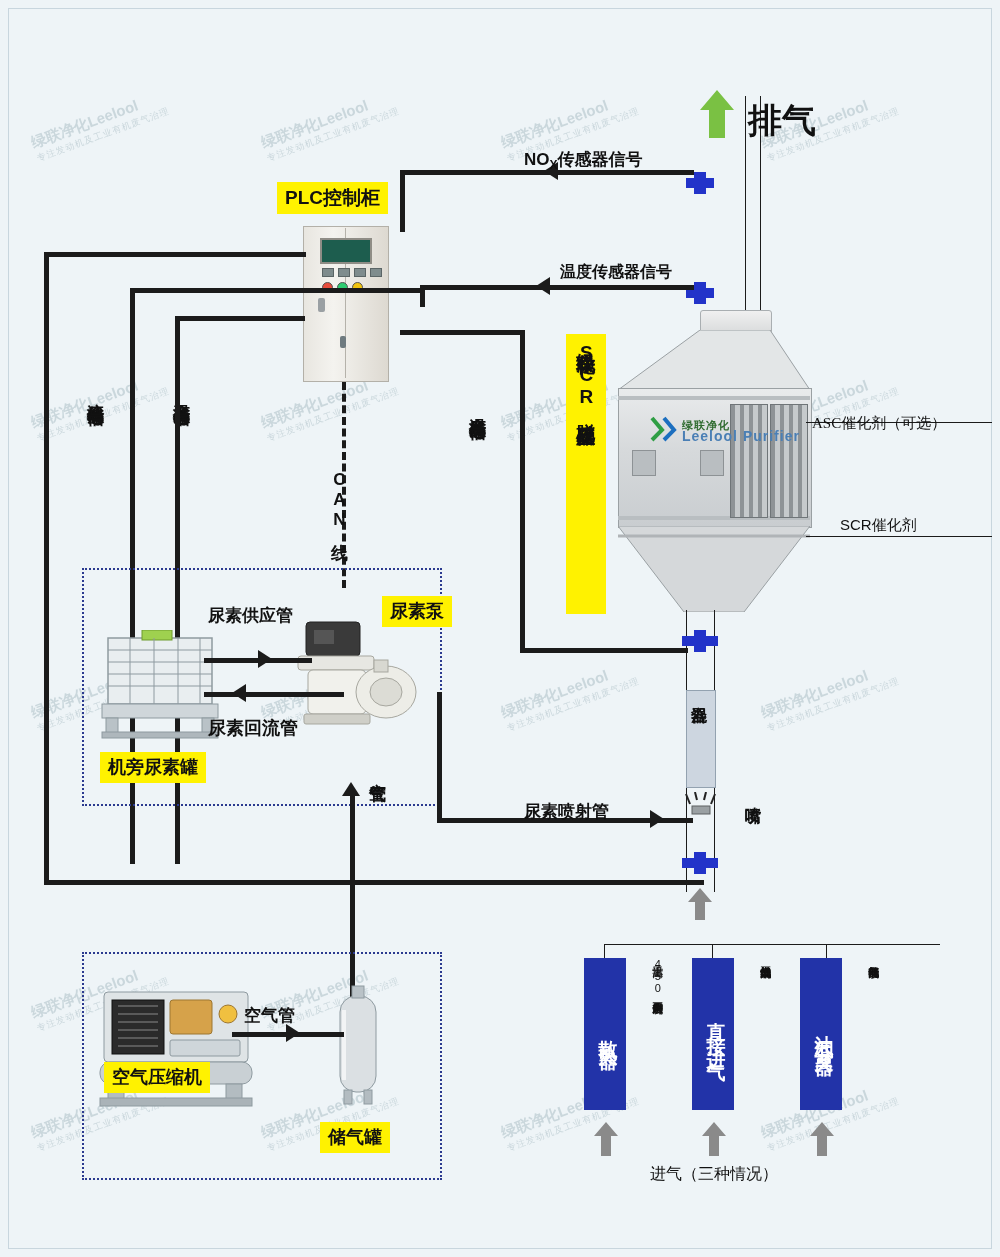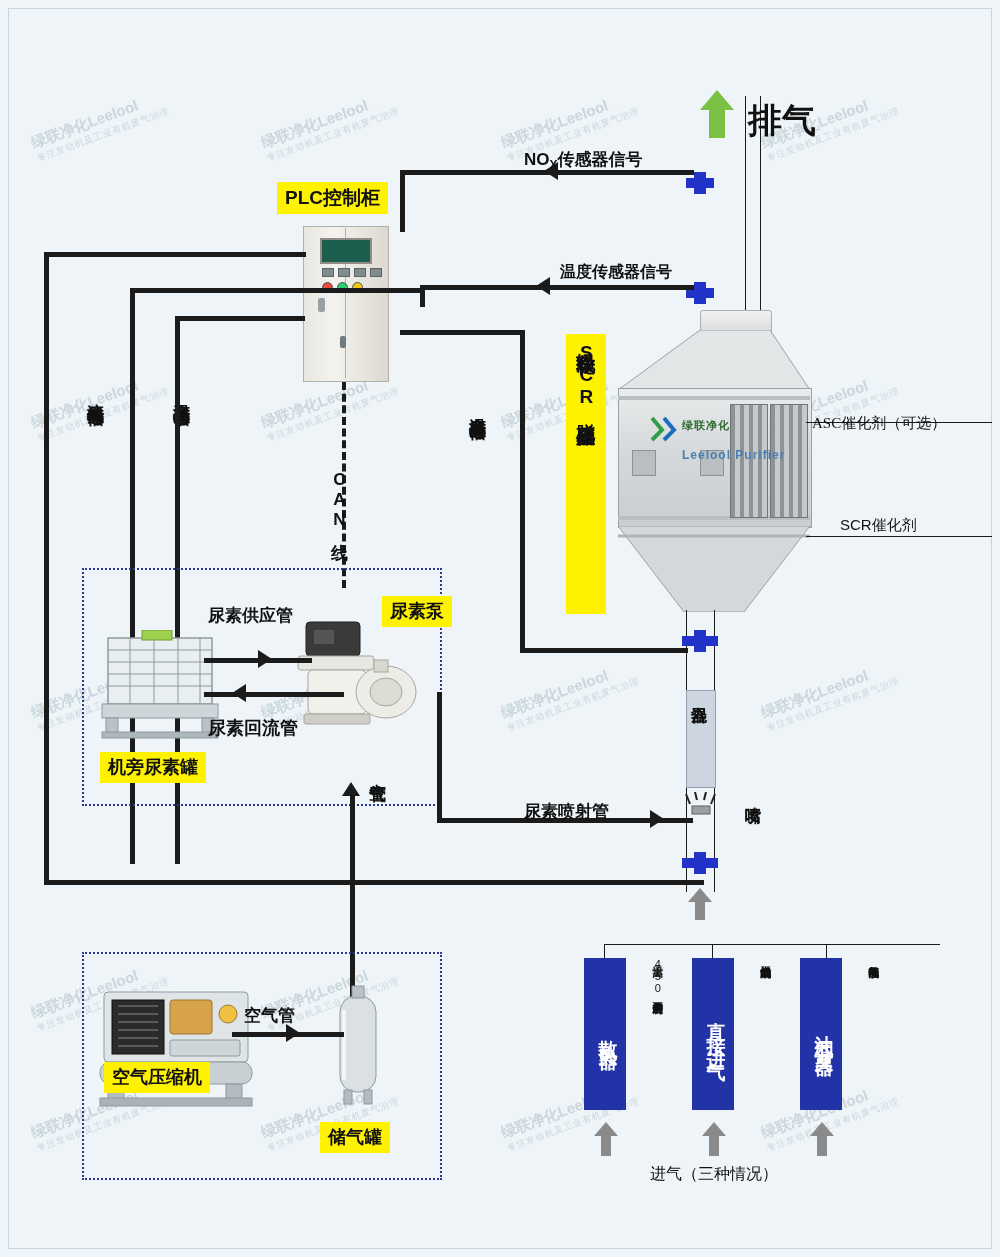--- a/index.html
+++ b/index.html
@@ -285,21 +285,21 @@
   <div class="scr-cat" style="left:770px; top:404px; width:36px; height:112px;"></div>
 
   <div style="position:absolute; left:632px; top:450px; width:22px; height:24px; background:#b9bec1; border:1px solid #8d9295;"></div>
   <div style="position:absolute; left:700px; top:450px; width:22px; height:24px; background:#b9bec1; border:1px solid #8d9295;"></div>
 
   <svg style="position:absolute; left:648px; top:414px; width:30px; height:30px;">
     <path d="M4 4 L14 16 L4 26" stroke="#2f9e44" stroke-width="4" fill="none"></path>
     <path d="M16 4 L26 16 L16 26" stroke="#1c6fbf" stroke-width="4" fill="none"></path>
   </svg>
   <div class="scr-logo" style="left:682px; top:418px;">绿联净化</div>
-  <div class="scr-logo" style="left:682px; top:448px; font-size:12px; color:#4a7fb5;">Leelool Purifier</div>
+  <div class="scr-logo" style="left:682px; top:428px; font-size:14px; color:#4a7fb5;">Leelool Purifier</div>
 
   <svg style="position:absolute; left:618px; top:526px; width:192px; height:86px;">
     <polygon points="0,0 192,0 126,86 66,86" fill="#d5d8da" stroke="#9aa0a3" stroke-width="1"></polygon>
     <line x1="0" y1="10" x2="192" y2="10" stroke="#b0b4b7" stroke-width="3"></line>
   </svg>
 
   <div class="thinline v" style="left:686px; top:610px; height:282px;"></div>
   <div class="thinline v" style="left:714px; top:610px; height:282px;"></div>
 
   <div class="valve" style="left:682px; top:636px; width:36px; height:10px;"></div>

